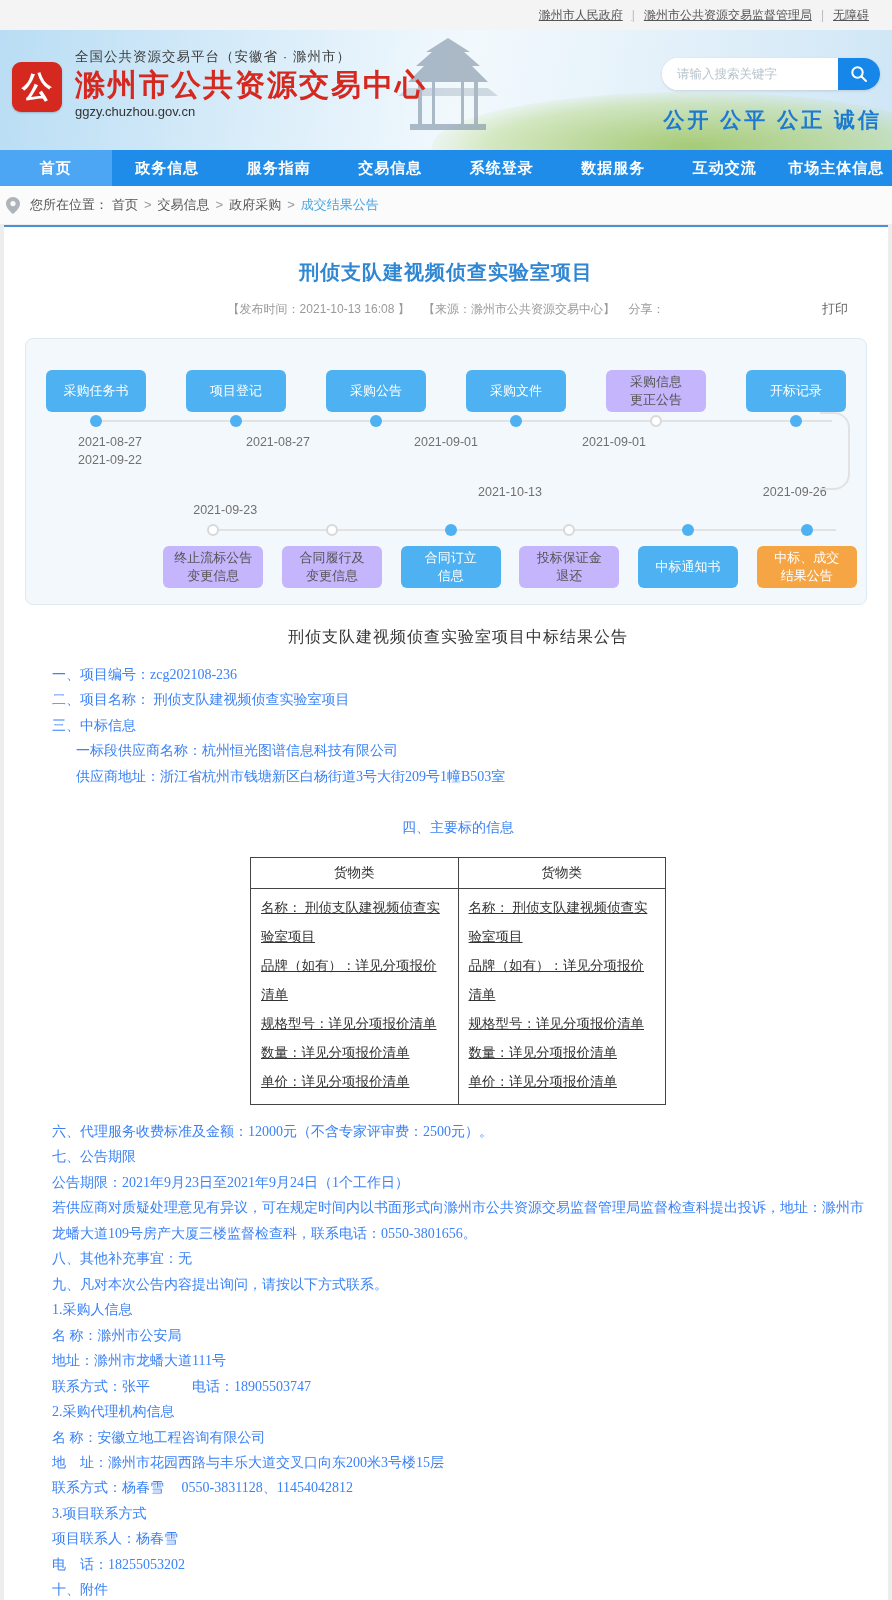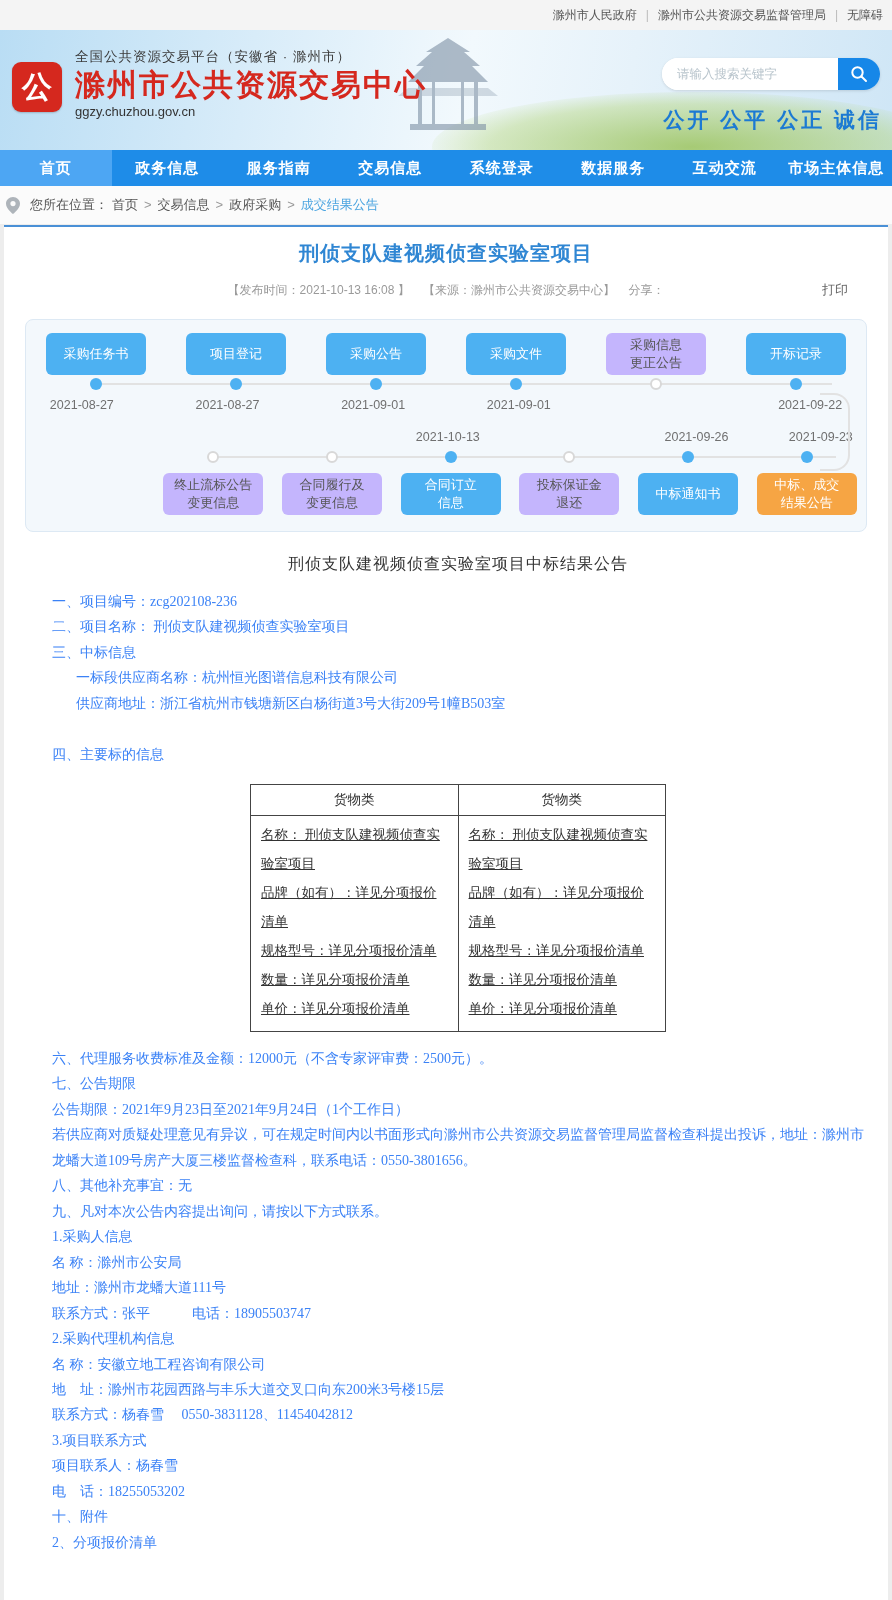--- a/index.html
+++ b/index.html
@@ -1,20 +1,20 @@
 <!DOCTYPE html>
 <html><head>
 <meta charset="utf-8">
 <style>
   html,body{margin:0;padding:0;width:892px;height:1600px;overflow:hidden;background:#ededed;
     font-family:"Liberation Sans",sans-serif;}
   a{text-decoration:none;cursor:pointer;}
   
   .topbar{height:30px;background:#f4f4f4;display:flex;justify-content:flex-end;align-items:center;
-    padding-right:0;font-size:12px;color:#555;}
+    padding-right:14px;font-size:12px;color:#555;text-decoration:underline;}
   .topbar a{color:#555;margin:0 9px;}
   .topbar .sep{color:#bbb;}
   
   .header{height:120px;position:relative;overflow:hidden;
     background:linear-gradient(100deg,#b9ddf4 0%,#d8ecf9 28%,#f2f9fd 52%,#e6f2fa 70%,#cfe6f6 100%);}
   .hill{position:absolute;right:-60px;bottom:-52px;width:520px;height:110px;border-radius:50%;
     background:radial-gradient(ellipse at center,rgba(156,196,94,.85),rgba(178,212,120,.45) 55%,transparent 75%);}
   .pavilion{position:absolute;left:388px;top:6px;opacity:.8;}
   .logo-row{position:absolute;left:12px;top:16px;display:flex;align-items:flex-start;}
   .logo-box{width:50px;height:50px;margin-top:16px;background:#d5281e;border-radius:9px;display:flex;
@@ -39,55 +39,55 @@
   .nav-item.active{background:#4da6f3;}
   
   .breadcrumb{height:38px;background:#fbfbfb;display:flex;align-items:center;padding-left:6px;
     font-size:13px;color:#555;border-bottom:1px solid #ededed;}
   .breadcrumb .pin{margin-right:10px;display:flex;}
   .breadcrumb a{color:#555;margin:0 4px;}
   .breadcrumb a.current{color:#4aa4e0;}
   .breadcrumb .gt{color:#999;margin:0 2px;}
   
   .content{margin:0 4px;background:#fff;border-top:2px solid #4a90d6;padding-bottom:60px;min-height:1330px;box-sizing:border-box;}
-  .article-title{text-align:center;color:#2f86d3;font-size:20px;font-weight:bold;padding-top:13px;letter-spacing:1px;}
+  .article-title{text-align:center;color:#2f86d3;font-size:20px;font-weight:bold;padding-top:32px;letter-spacing:1px;}
   .meta{position:relative;text-align:center;font-size:12px;color:#9a9a9a;margin-top:15px;}
   .meta span{margin:0 5px;}
   .print{position:absolute;right:40px;top:-1px;color:#666;font-size:13px;}
   
   .timeline{margin:20px 21px 0;background:#f3f8fc;border:1px solid #dde9f4;border-radius:8px;
     padding:13px 0 16px;position:relative;}
-  .tl-grid{display:grid;grid-template-columns:repeat(6,1fr);}
+  .tl-grid{display:grid;grid-template-columns:repeat(6,1fr);margin-top:18px;}
   .tl-row2{margin-left:128px;}
   .tl-btn{width:100px;min-height:42px;margin:0 auto;border-radius:6px;color:#fff;background:#4db1f2;
     font-size:13px;display:flex;align-items:center;justify-content:center;text-align:center;
     line-height:1.35;white-space:pre-line;box-sizing:border-box;padding:2px 4px;cursor:pointer;}
   .tl-btn.gray{background:#c4b5fd;color:#555;text-align:center;}
   .tl-btn.orange{background:#f6a544;}
   .tl-line-row{position:relative;height:18px;display:grid;grid-template-columns:repeat(6,1fr);align-items:center;}
   .tl-line-row::before{content:"";position:absolute;top:8px;height:2px;background:#e2e2e2;}
   .tl-row1 .tl-line-row::before{left:70px;right:34px;}
   .tl-row2 .tl-line-row::before{left:59px;right:30px;}
   .dotcell{display:flex;justify-content:center;z-index:1;}
   .dot{width:12px;height:12px;border-radius:50%;background:#4db1f2;box-sizing:border-box;}
   .dot.hollow{background:#fff;border:2px solid #d8d8d8;}
-  .tl-dates{display:grid;grid-template-columns:repeat(6,1fr);font-size:12.5px;color:#707070;gap:34px;}
+  .tl-dates{display:grid;grid-template-columns:repeat(5,1fr);font-size:12.5px;color:#707070;}
   .tl-dates div{text-align:center;height:18px;line-height:18px;}
   .tl-row1 .tl-dates{margin-top:3px;}
   .tl-row2 .tl-dates{margin-top:14px;margin-bottom:2px;}
   .tl-row2 .tl-btn-grid{margin-top:7px;}
   .tl-curve{position:absolute;right:16px;top:73px;width:28px;height:74px;border:2px solid #e2e2e2;
     border-left:none;border-radius:0 16px 16px 0;}
   
   .article{font-family:"Liberation Serif","DejaVu Serif",serif;color:#333;padding-left:24px;}
   .article-heading{text-align:center;font-size:16px;color:#333;margin-top:22px;letter-spacing:1px;}
   .paras{margin:14px 24px 0;}
   .paras p{margin:0;font-size:14px;line-height:1.82;color:#3b82f6;}
   .paras p.ind1{padding-left:24px;}
-  .paras p.gap{margin-top:26px;}
+  .paras p.gap{margin-top:26px;text-align:center;}
   
   table.goods{border-collapse:collapse;margin:16px auto 12px;width:416px;font-size:13.5px;color:#333;}
   table.goods th,table.goods td{border:1px solid #444;}
   table.goods th{font-weight:normal;height:28px;text-align:center;}
   table.goods td{vertical-align:top;padding:4px 10px 8px;width:50%;}
   table.goods td div{line-height:2.15;text-decoration:underline;}
   
   .attachments{margin:4px 20px 0;font-size:13px;line-height:2.05;color:#2433c8;word-break:break-all;}
 </style>
 </head>

